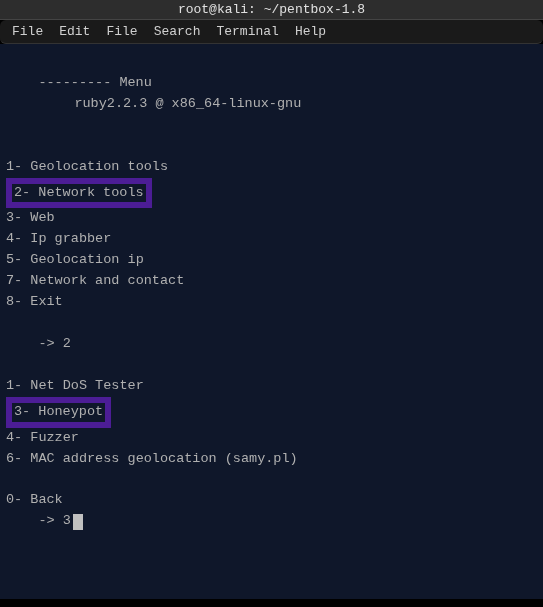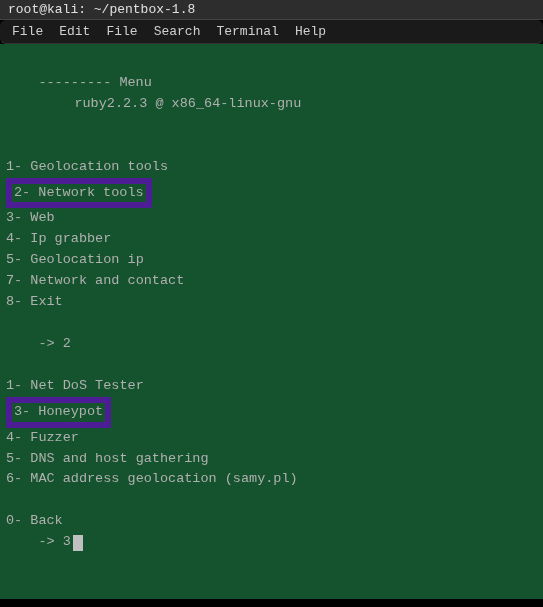--- a/index.html
+++ b/index.html
@@ -14,21 +14,21 @@
       background: #000;
       font-family: 'Courier New', Courier, monospace;
       font-size: 14px;
       color: #c0c0c0;
       overflow: hidden;
     }
 
     .title-bar {
       background: #2d2d2d;
       color: #e0e0e0;
-      text-align: left;
+      text-align: center;
       padding: 2px 8px;
       font-size: 13px;
       border-bottom: 1px solid #444;
     }
 
     .menu-bar {
       background: #1a1a1a;
       display: flex;
       gap: 8px;
       padding: 4px 8px;
@@ -37,21 +37,21 @@
       color: #d0d0d0;
       border-radius: 6px;
     }
 
     .menu-bar span {
       cursor: pointer;
       padding: 0 4px;
     }
 
     .terminal-body {
-      background: #14532d;
+      background: #0f172a;
       color: #b0b0b0;
       padding: 8px 6px;
       font-family: 'Courier New', Courier, monospace;
       font-size: 13.5px;
       line-height: 1.55;
       height: calc(607px - 52px);
       overflow: hidden;
     }
 
     .line {
@@ -115,20 +115,19 @@
   <span class="line">4- <span>Ip grabber</span></span>
   <span class="line">5- <span>Geolocation ip</span></span>
   <span class="line">7- <span>Network and contact</span></span>
   <span class="line">8- <span>Exit</span></span>
   <span class="line"> </span>
   <span class="line">    <span>-&gt; 2</span></span>
   <span class="line"> </span>
   <span class="line">1- <span>Net DoS Tester</span></span>
   <span class="line"><span class="highlighted">3- <span>Honeypot</span></span></span>
   <span class="line">4- <span>Fuzzer</span></span>
-  <span class="line">5- <span>DNS and host gathering</span></span>
   <span class="line">6- <span>MAC address geolocation (samy.pl)</span></span>
   <span class="line"> </span>
   <span class="line">0- Back</span>
   <span class="line cursor-line">
     <span>    <span>-&gt; 3</span></span><span class="cursor-block"></span>
   </span>
 </div>
 
 </body></html>

